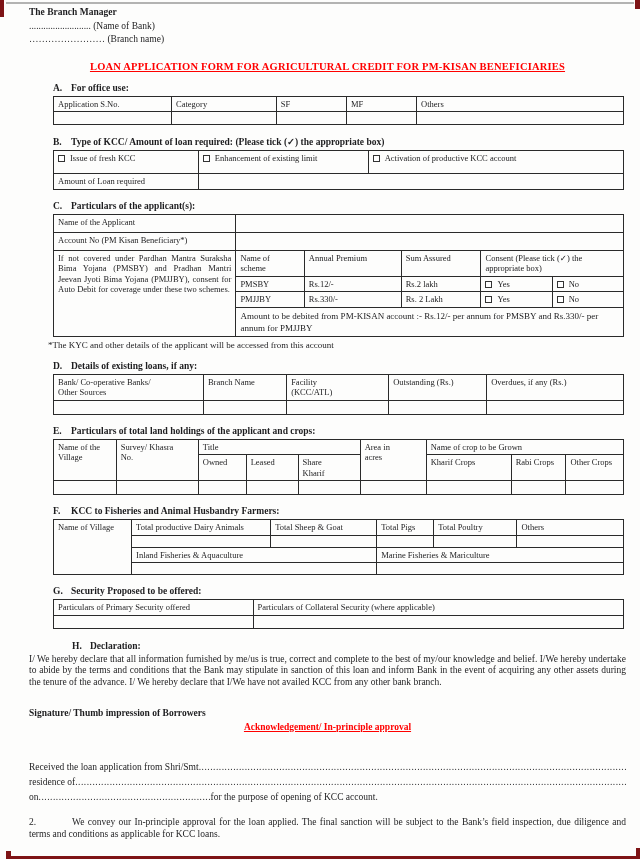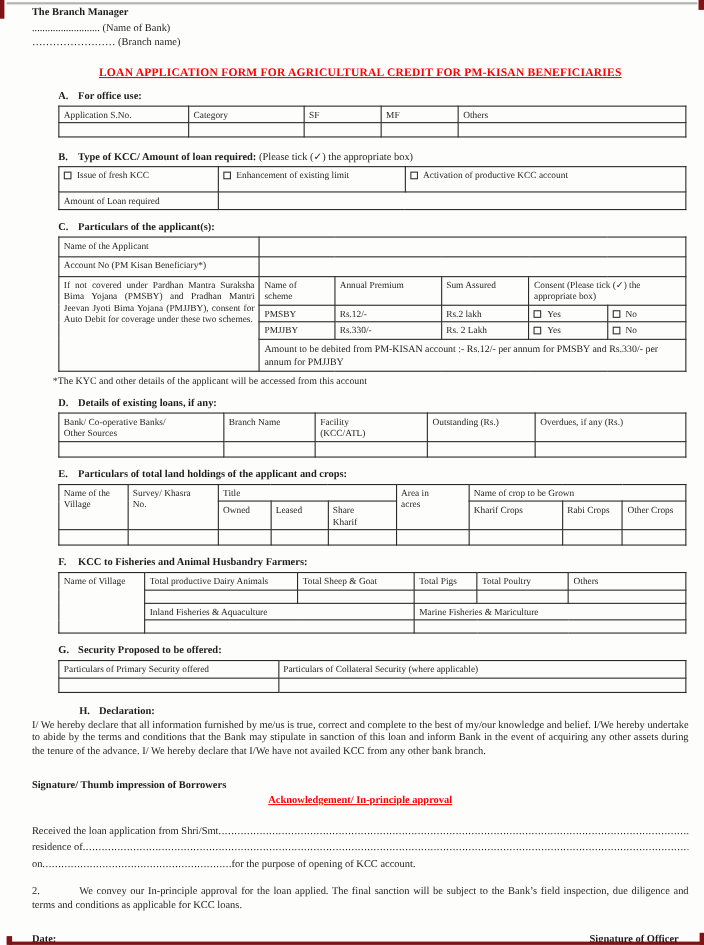--- a/index.html
+++ b/index.html
@@ -22,21 +22,21 @@
   .hdr-line { font-size:9.5px; line-height:13.5px; }
   .bold { font-weight:bold; }
   .title {
     margin-top:14px; text-align:center; color:#ff0000; font-weight:bold;
     font-size:10.5px; text-decoration:underline; letter-spacing:.2px;
   }
 
   .section { margin-left:24px; margin-right:2px; }
   .sec-head { font-size:9.5px; font-weight:bold; margin:11px 0 3px 0; }
   .sec-head .letter { display:inline-block; min-width:18px; }
-  .sec-head .note { font-weight:normal; }
+  .sec-head .note { font-weight:bold; }
 
   table { border-collapse:collapse; width:100%; table-layout:fixed; }
   .tbl { border:1.6px solid #2a2a2a; }
   .tbl td {
     border:1px solid #2a2a2a; font-size:8.5px; line-height:10.5px;
     padding:2px 4px; vertical-align:top; overflow:hidden;
   }
   .ctr { text-align:left; }
   .prel { white-space:pre-line; }
   .h13 { height:13px; } .h14 { height:14px; } .h12 { height:12px; }
@@ -54,21 +54,21 @@
 
   .sig-borrowers { font-weight:bold; font-size:9.5px; margin-top:20px; }
   .ack { text-align:center; color:#ff0000; font-weight:bold; font-size:9.5px;
          text-decoration:underline; margin-top:4px; }
 
   .fill-row { display:flex; font-size:9.5px; line-height:15px; }
   .fill-row .label { white-space:nowrap; }
   .fill { flex:1; overflow:hidden; white-space:nowrap; letter-spacing:.5px; }
   .fill-mid { display:inline-block; width:172px; overflow:hidden; white-space:nowrap;
               vertical-align:bottom; letter-spacing:.5px; }
-  .received-block { margin-top:16px; }
+  .received-block { margin-top:28px; }
   .para2 { font-size:9.5px; line-height:11.5px; text-align:justify; margin-top:12px; }
   .para2 .num { display:inline-block; width:43px; }
   .bottom-row { display:flex; justify-content:space-between; font-weight:bold;
                 font-size:9.5px; margin-top:20px; padding-right:9px; }
 </style>
 </head>
 <body>
 
 <div class="top-gray"></div>
 <div class="art tl"></div>

